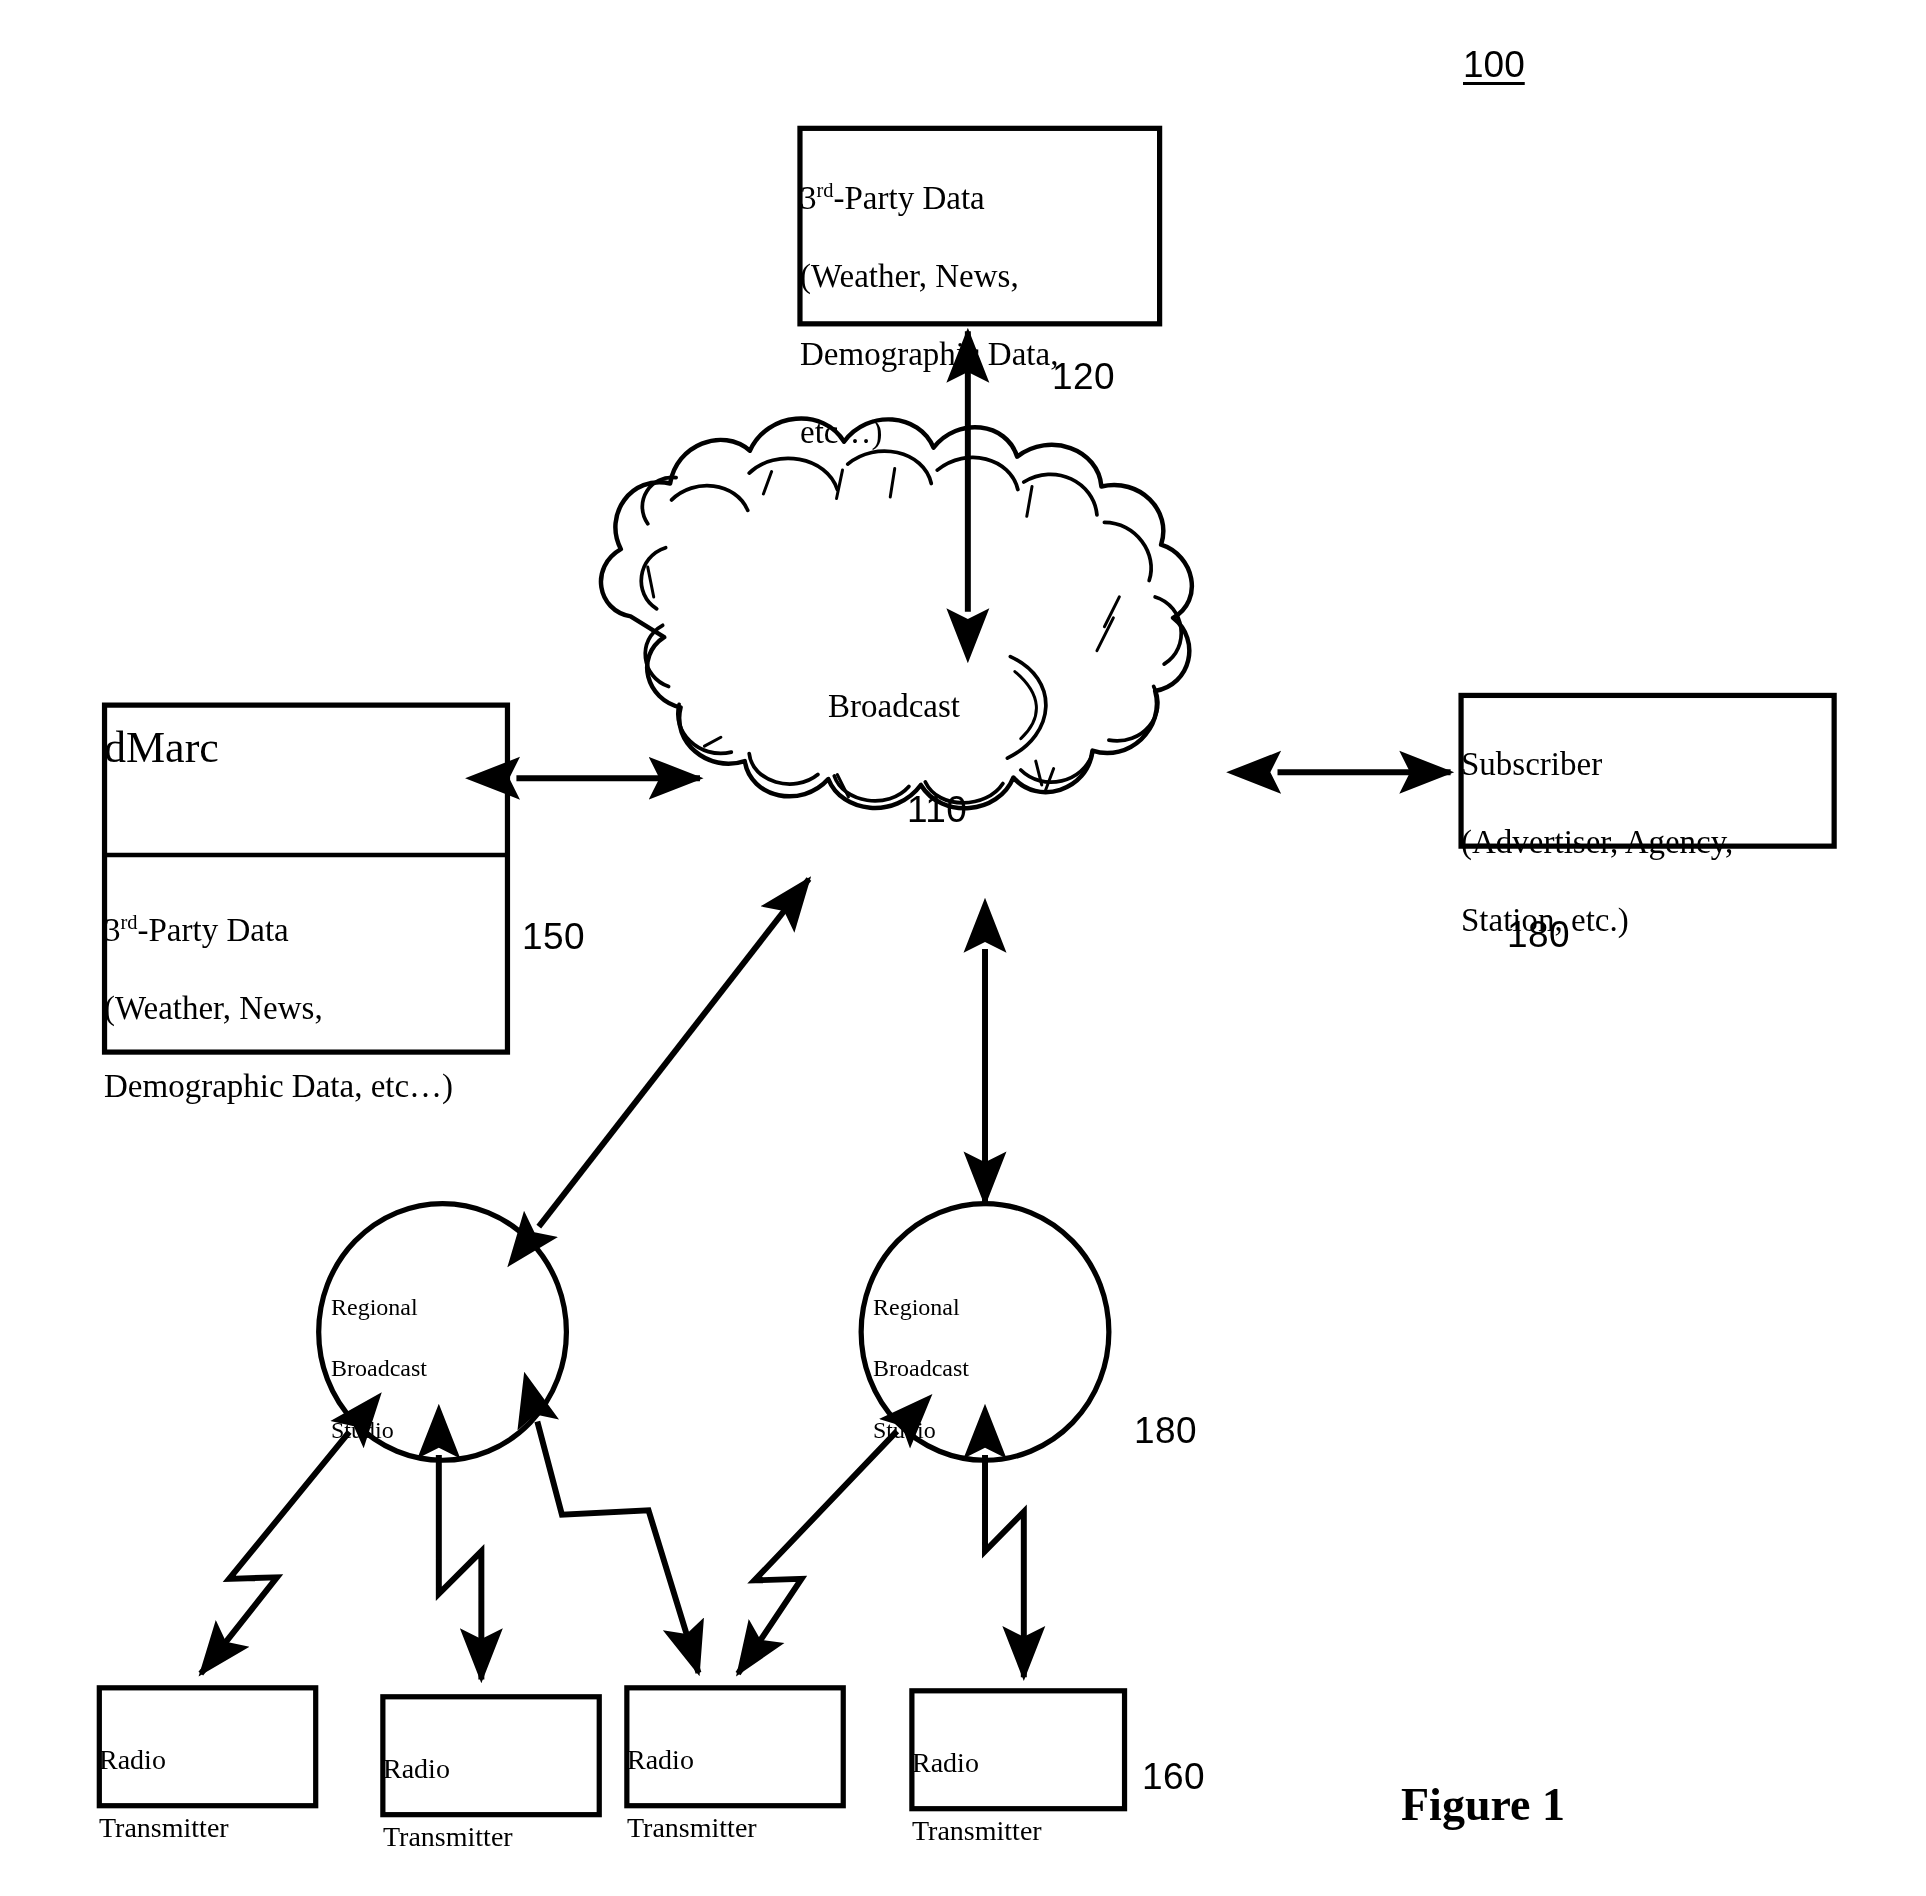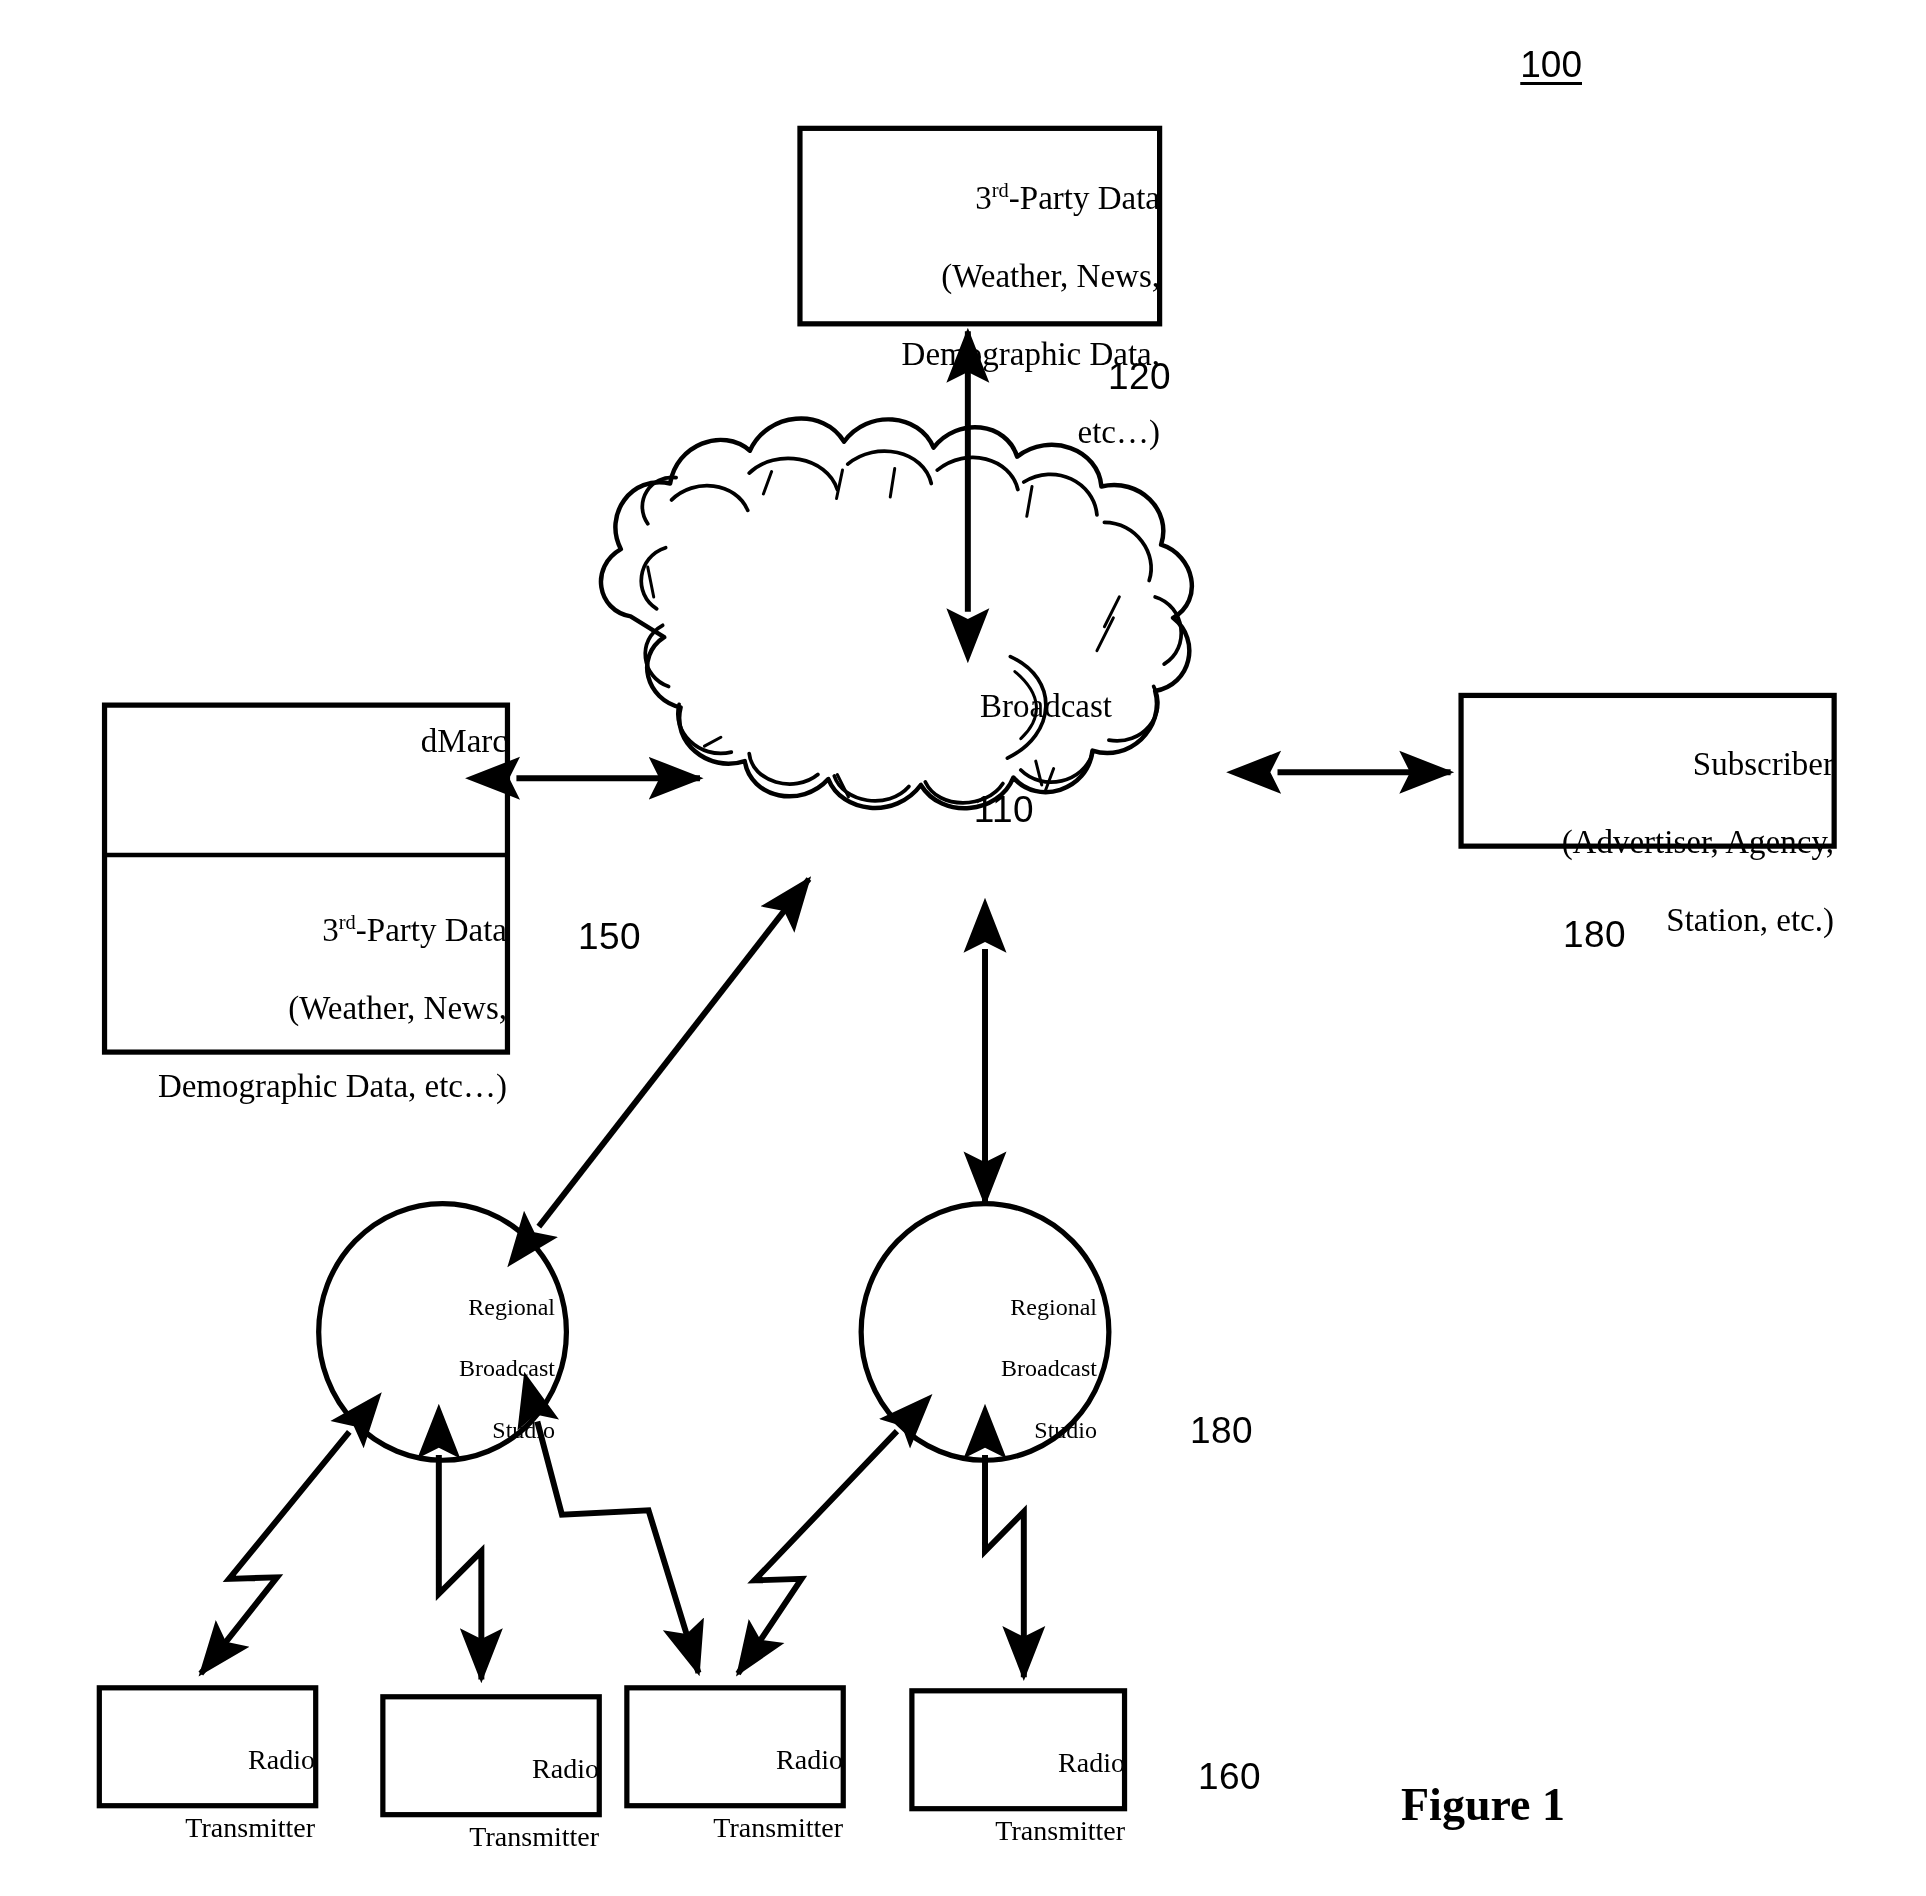--- a/index.html
+++ b/index.html
@@ -20,21 +20,21 @@
   }
   #figure-svg {
     position: absolute;
     left: 0;
     top: 0;
     width: 1926px;
     height: 1896px;
   }
   .lbl {
     position: absolute;
-    text-align: right;
+    text-align: left;
     line-height: 1.18;
     color: #000;
     white-space: pre-line;
   }
   
   .node-text {
     font-size: 33px;
   }
   .node-text .sup {
     font-size: 0.62em;
@@ -64,21 +64,21 @@
   }
   .circle-text {
     font-size: 24px;
     line-height: 1.28;
   }
   .xmit-text {
     font-size: 28px;
     line-height: 1.22;
   }
   .dmarc-title {
-    font-size: 33px;
+    font-size: 44px;
   }
 </style>
 </head>
 <body>
 
 <div id="page">
 
   <svg id="figure-svg" viewBox="0 0 2581 2541">
     <defs>
       <marker id="ah" markerWidth="10" markerHeight="10" refX="8.6" refY="4" orient="auto" markerUnits="strokeWidth">

